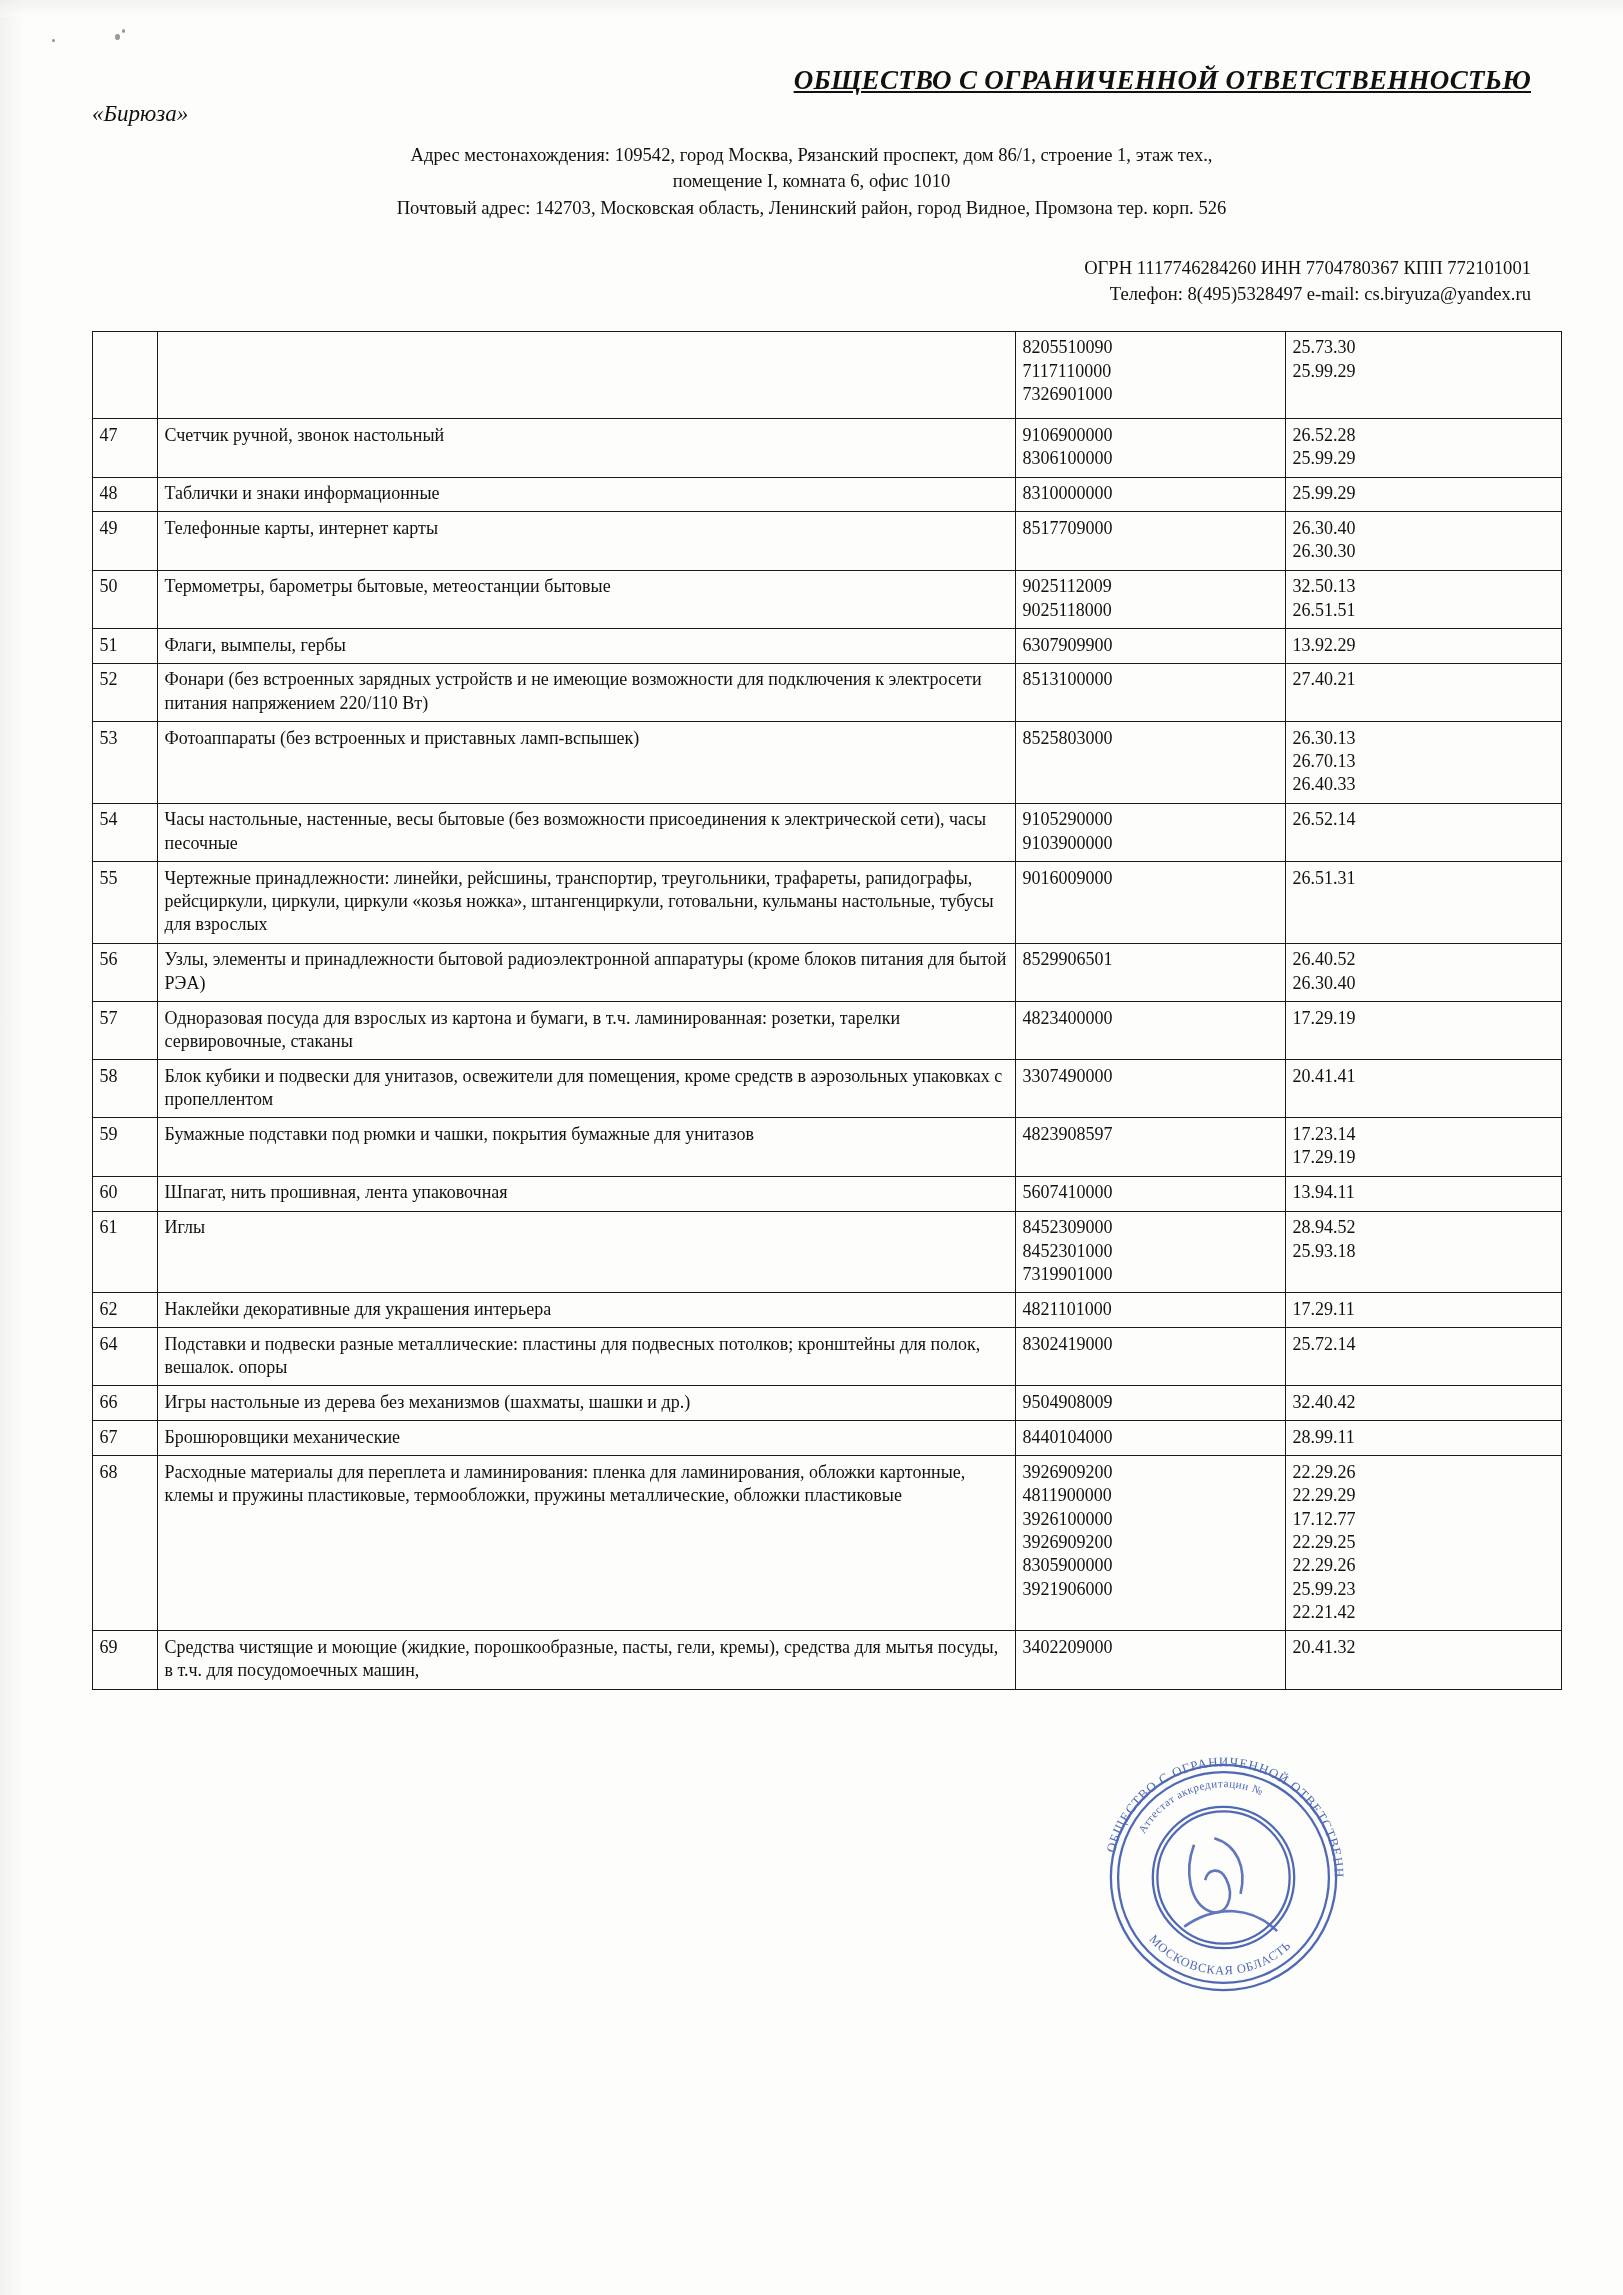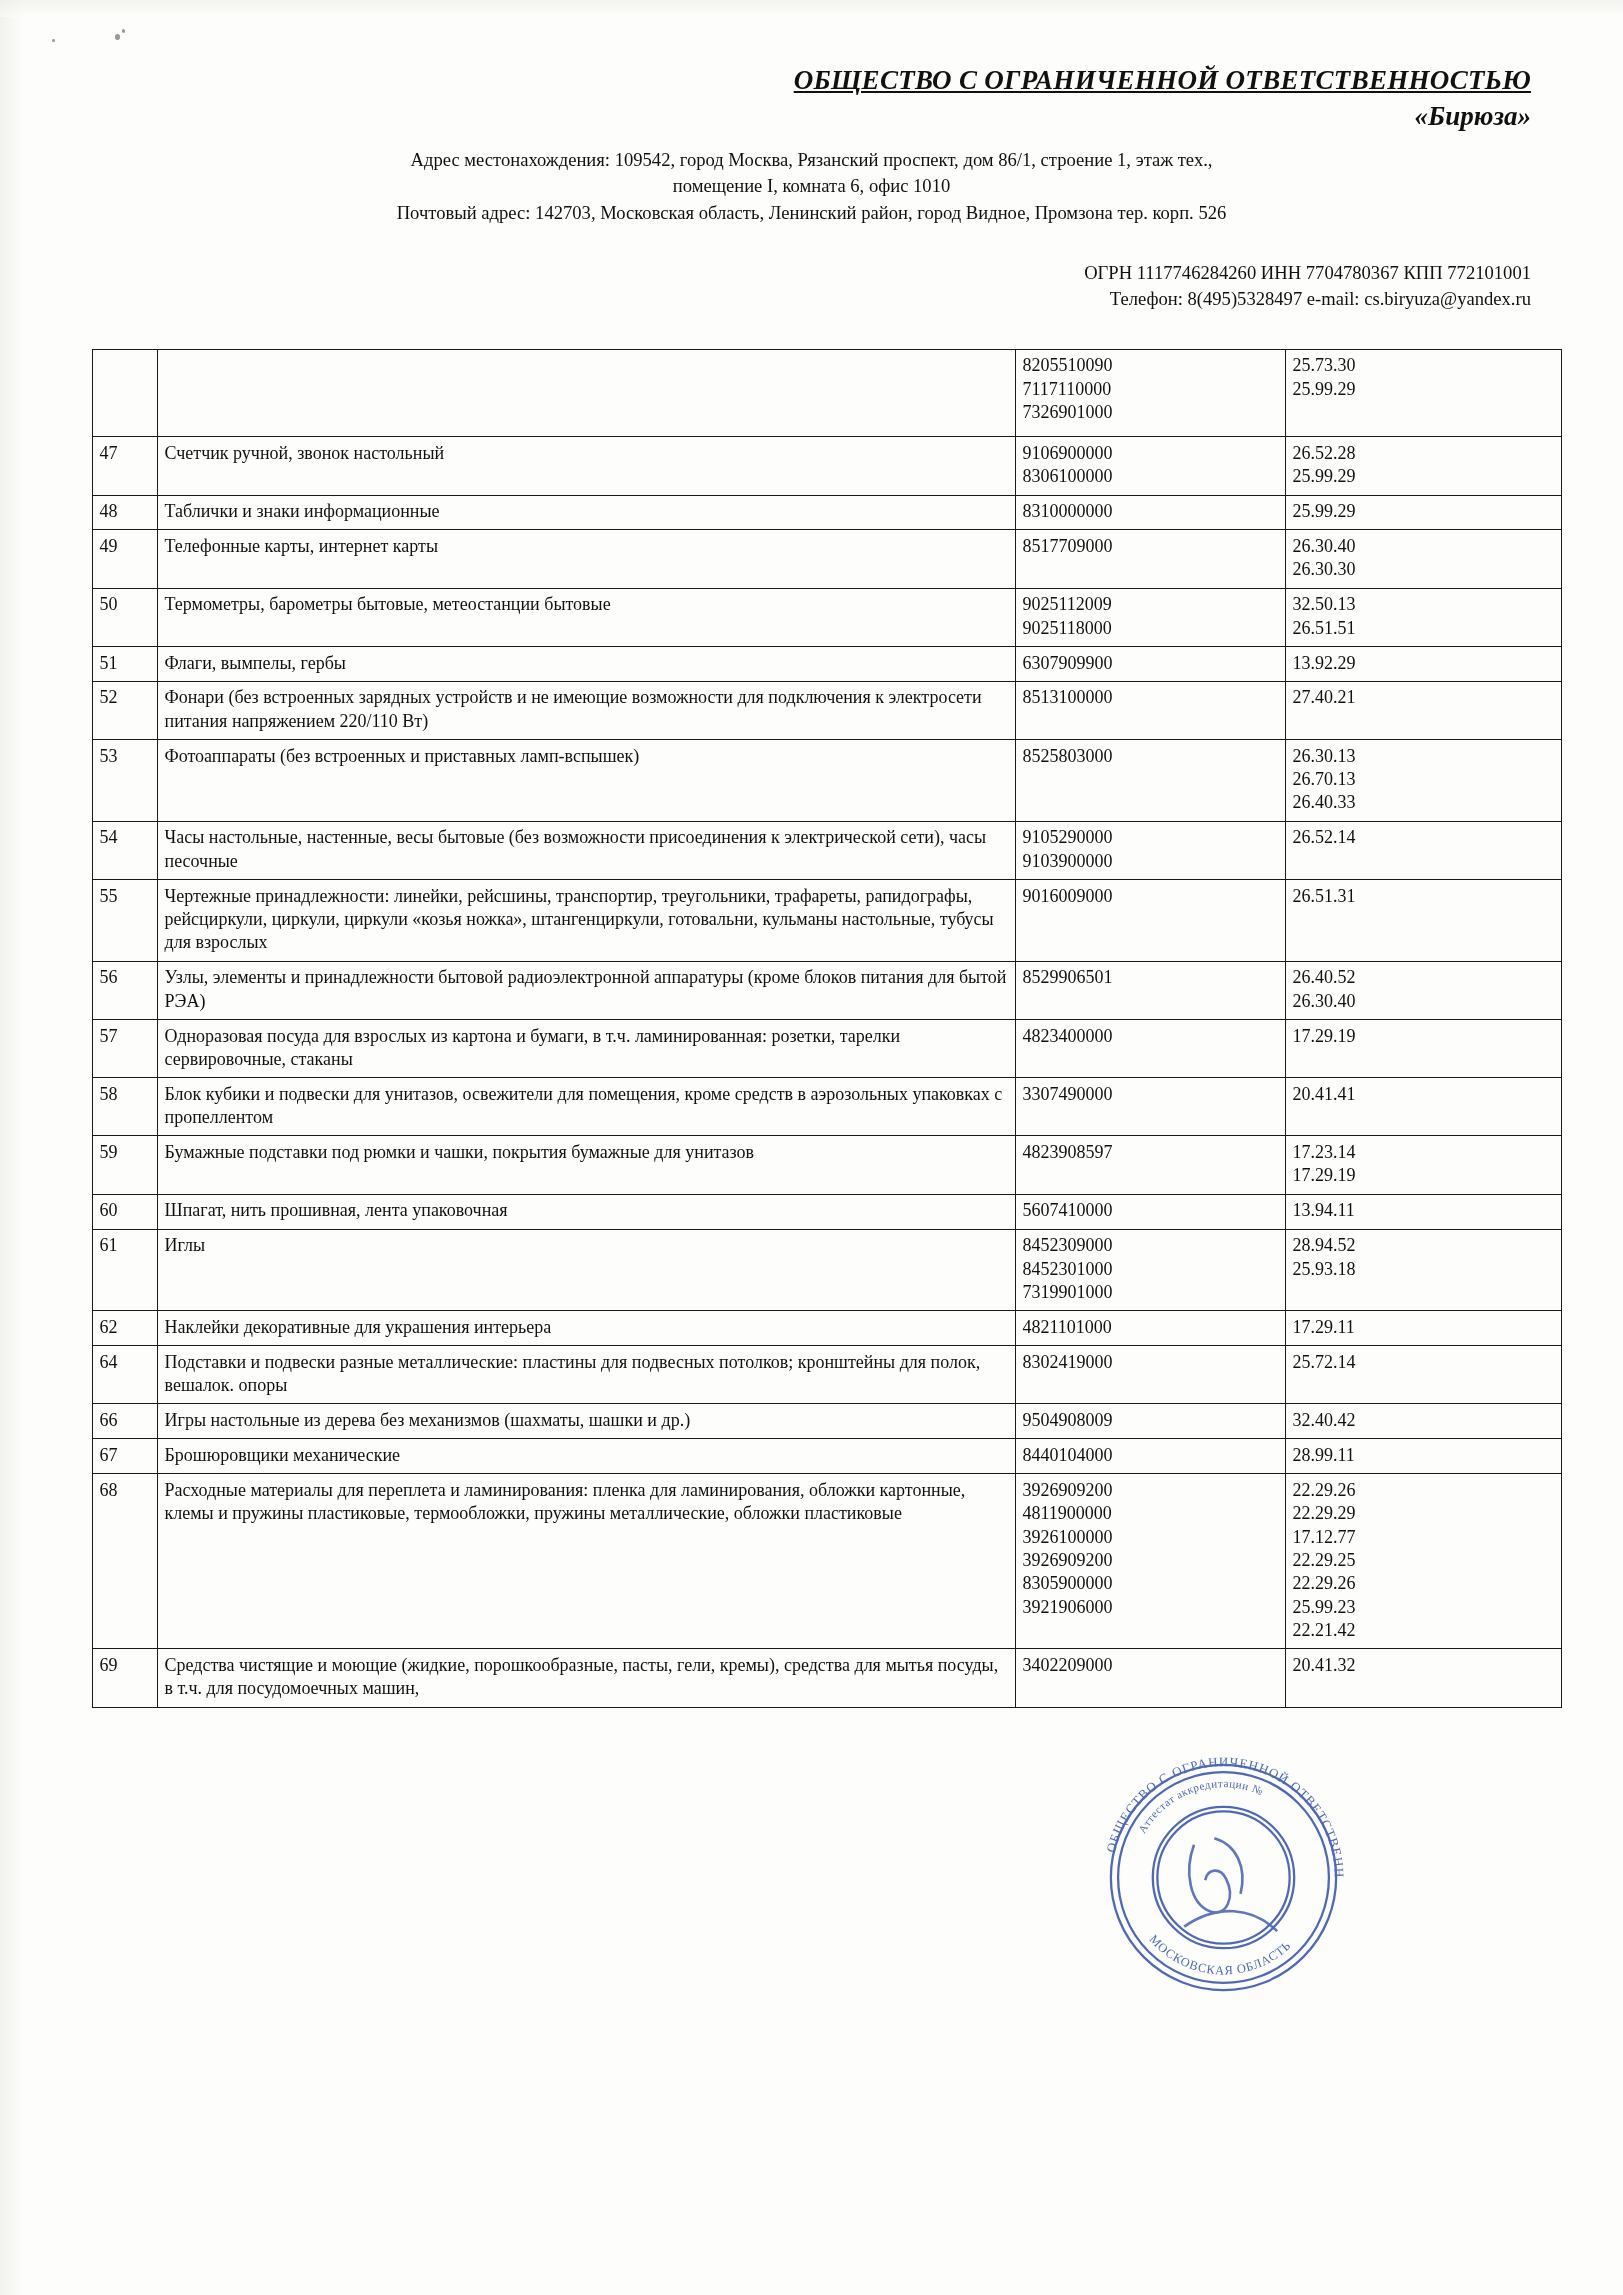--- a/index.html
+++ b/index.html
@@ -51,42 +51,42 @@
   .org-title {
     text-align: right;
     font-weight: bold;
     font-style: italic;
     font-size: 27px;
     letter-spacing: 0.3px;
     line-height: 1.28;
     text-decoration: underline;
   }
   .org-sub {
-    text-align: right;
-    font-weight: bold;
+    text-align: left;
+    font-weight: normal;
     font-style: italic;
-    font-size: 27px;
+    font-size: 23px;
     margin-top: 3.9px;
   }
   .addr-block {
     margin-top: 14.4px;
     text-align: center;
     font-size: 18.6px;
     line-height: 1.42;
   }
   .addr-line { display: block; }
   .reg-block {
     margin-top: 34px;
     text-align: right;
     font-size: 18.6px;
     line-height: 1.42;
   }
 
   table.doc {
-    margin-top: 36px;
+    margin-top: 23px;
     border-collapse: collapse;
     width: 1439px;
     table-layout: fixed;
     padding-left: 40px;
   }
   table.doc td {
     border: 1.3px solid #1a1a1a;
     padding: 4.6px 6.5px 5.9px 6.5px;
     font-size: 18px;
     line-height: 1.30;

